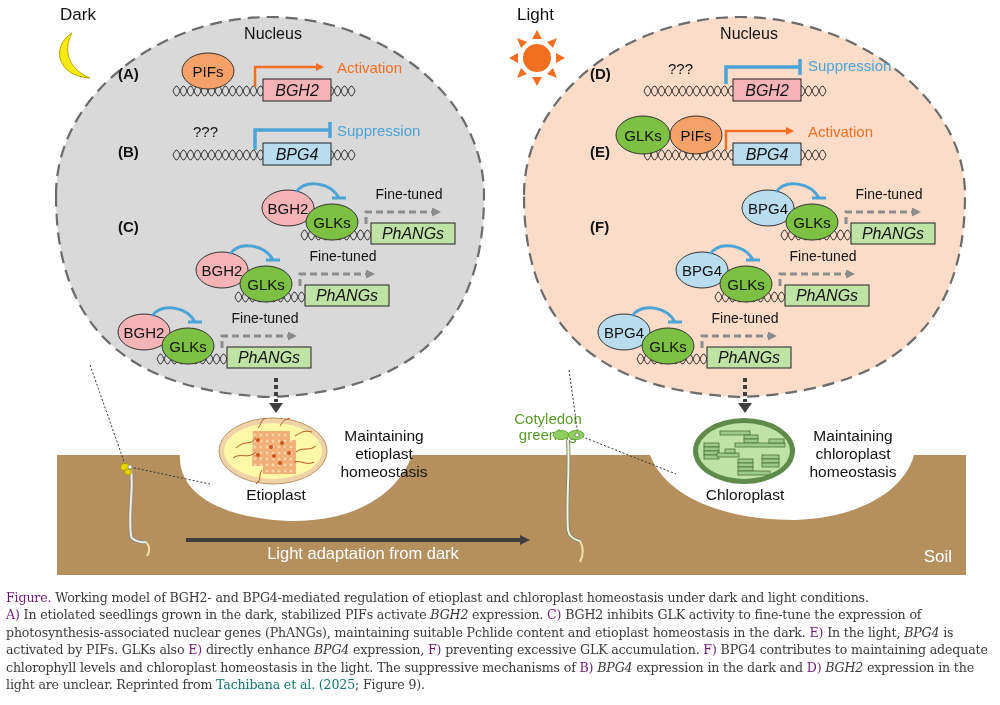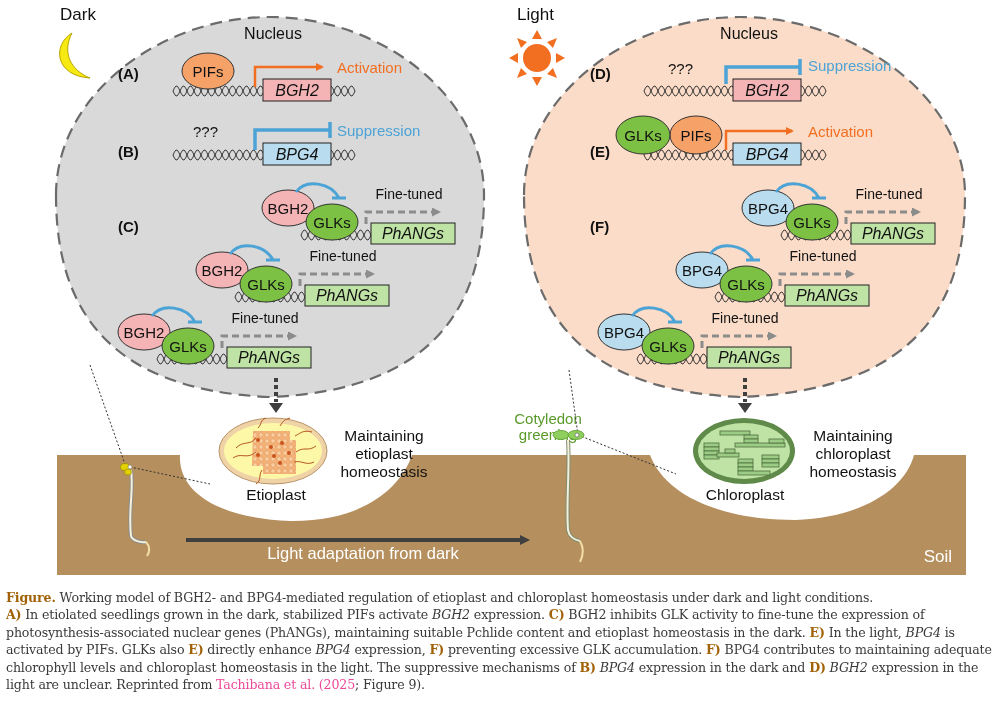--- a/index.html
+++ b/index.html
@@ -1,22 +1,22 @@
 <!DOCTYPE html>
 <html><head>
 <meta charset="utf-8">
 <style>
   html, body { margin:0; padding:0; background:#ffffff; }
   body { width:1000px; height:705px; position:relative; overflow:hidden; font-family:"Liberation Sans", sans-serif; }
   #fig { position:absolute; left:0; top:0; width:1000px; height:585px; }
   #fig text { font-family:"Liberation Sans", sans-serif; }
   .caption { position:absolute; left:6px; top:589px; width:990px; font-family:"DejaVu Serif", serif; font-size:12.6px; line-height:17.4px; color:#3a3a3a; letter-spacing:-0.15px; }
-  .caption b { color:#a16207; font-weight:bold; }
+  .caption b { color:#701a75; font-weight:normal; }
   .caption i { font-style:italic; }
-  .caption .link { color:#ec4899;margin-top:24px; }
+  .caption .link { color:#0f766e;margin-top:24px; }
 </style>
 </head>
 <body>
 
 <svg id="fig" width="1000" height="585" viewBox="0 0 1000 585" xmlns="http://www.w3.org/2000/svg">
   <defs>
     <marker id="arrOrange" markerWidth="8" markerHeight="8" refX="6" refY="4" orient="auto" markerUnits="userSpaceOnUse">
       <path d="M0,0 L8,4 L0,8 Z" fill="#f26f21"></path>
     </marker>
     <marker id="arrGrey" markerWidth="9" markerHeight="9" refX="6" refY="4.5" orient="auto" markerUnits="userSpaceOnUse">

